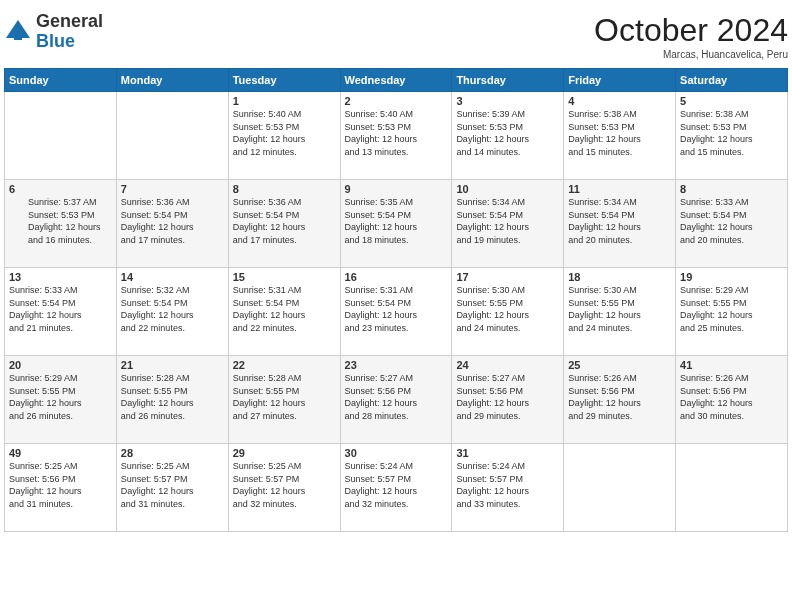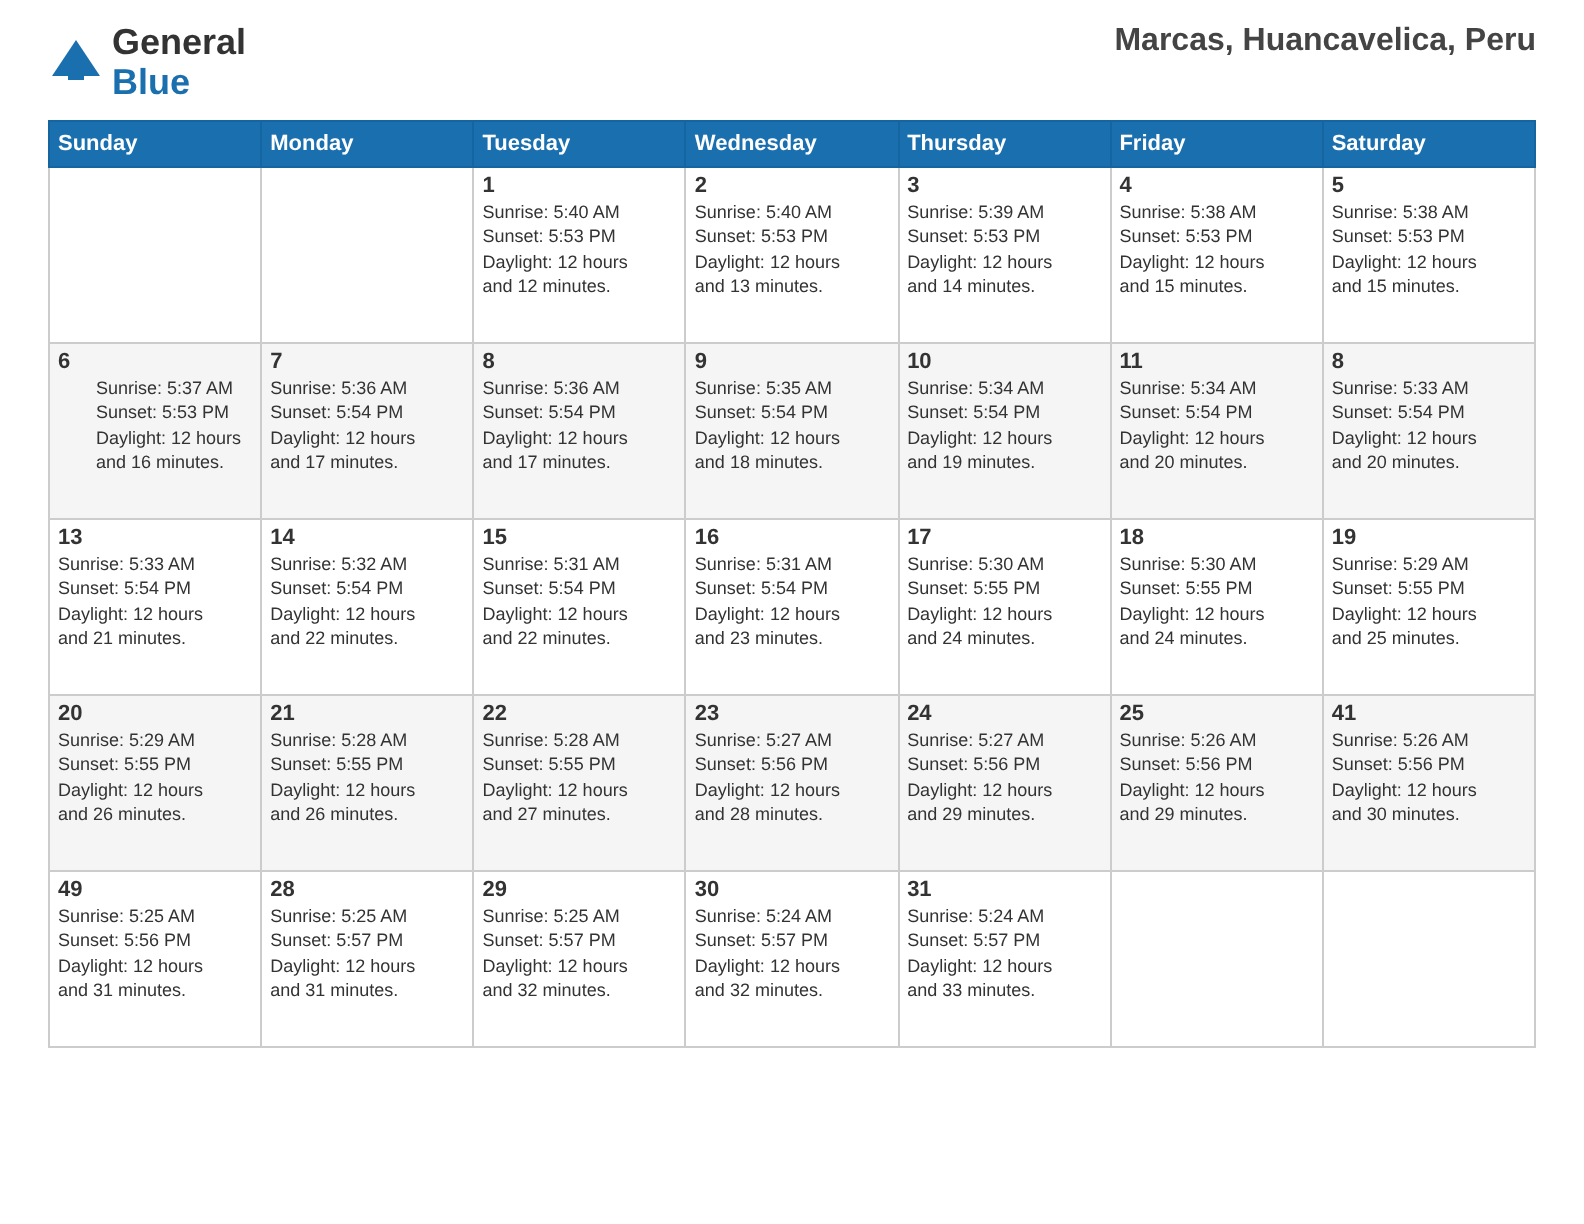--- a/index.html
+++ b/index.html
@@ -6,21 +6,21 @@
     body {
       width: 792px;
       height: 612px;
       font-family: Arial, sans-serif;
       background: #fff;
       overflow: hidden;
     }
     .page {
       width: 792px;
       height: 464px;
-      padding: 12px 24px;
+      padding: 12px 4px;
       display: flex;
       flex-direction: column;
     }
     .header {
       display: flex;
       justify-content: space-between;
       align-items: flex-start;
       margin-bottom: 8px;
     }
     .logo {
@@ -41,23 +41,22 @@
     }
     .title-block {
       text-align: right;
     }
     .month-title {
       font-size: 32px;
       font-weight: normal;
       color: #222;
     }
     .location-title {
-      font-size: 16px;
+      font-size: 10px;
       color: #444;
-      font-weight: bold;
     }
     .calendar {
       flex: 1;
       border: 1px solid #ccc;
       border-collapse: collapse;
       width: 100%;
       table-layout: fixed;
     }
     .calendar th {
       background: #1a6faf;
@@ -104,20 +103,21 @@
       <svg class="logo-icon" viewBox="0 0 28 28">
         <polygon points="14,2 26,20 2,20" fill="#1a6faf"></polygon>
         <rect x="10" y="18" width="8" height="4" fill="#1a6faf"></rect>
       </svg>
       <div class="logo-text">
         <span class="logo-general">General</span><br>
         <span class="logo-blue">Blue</span>
       </div>
     </div>
     <div class="title-block">
+      <div class="month-title">October 2024</div>
       <div class="location-title">Marcas, Huancavelica, Peru</div>
     </div>
   </div>
 
   <table class="calendar">
     <thead>
       <tr>
         <th>Sunday</th>
         <th>Monday</th>
         <th>Tuesday</th>

